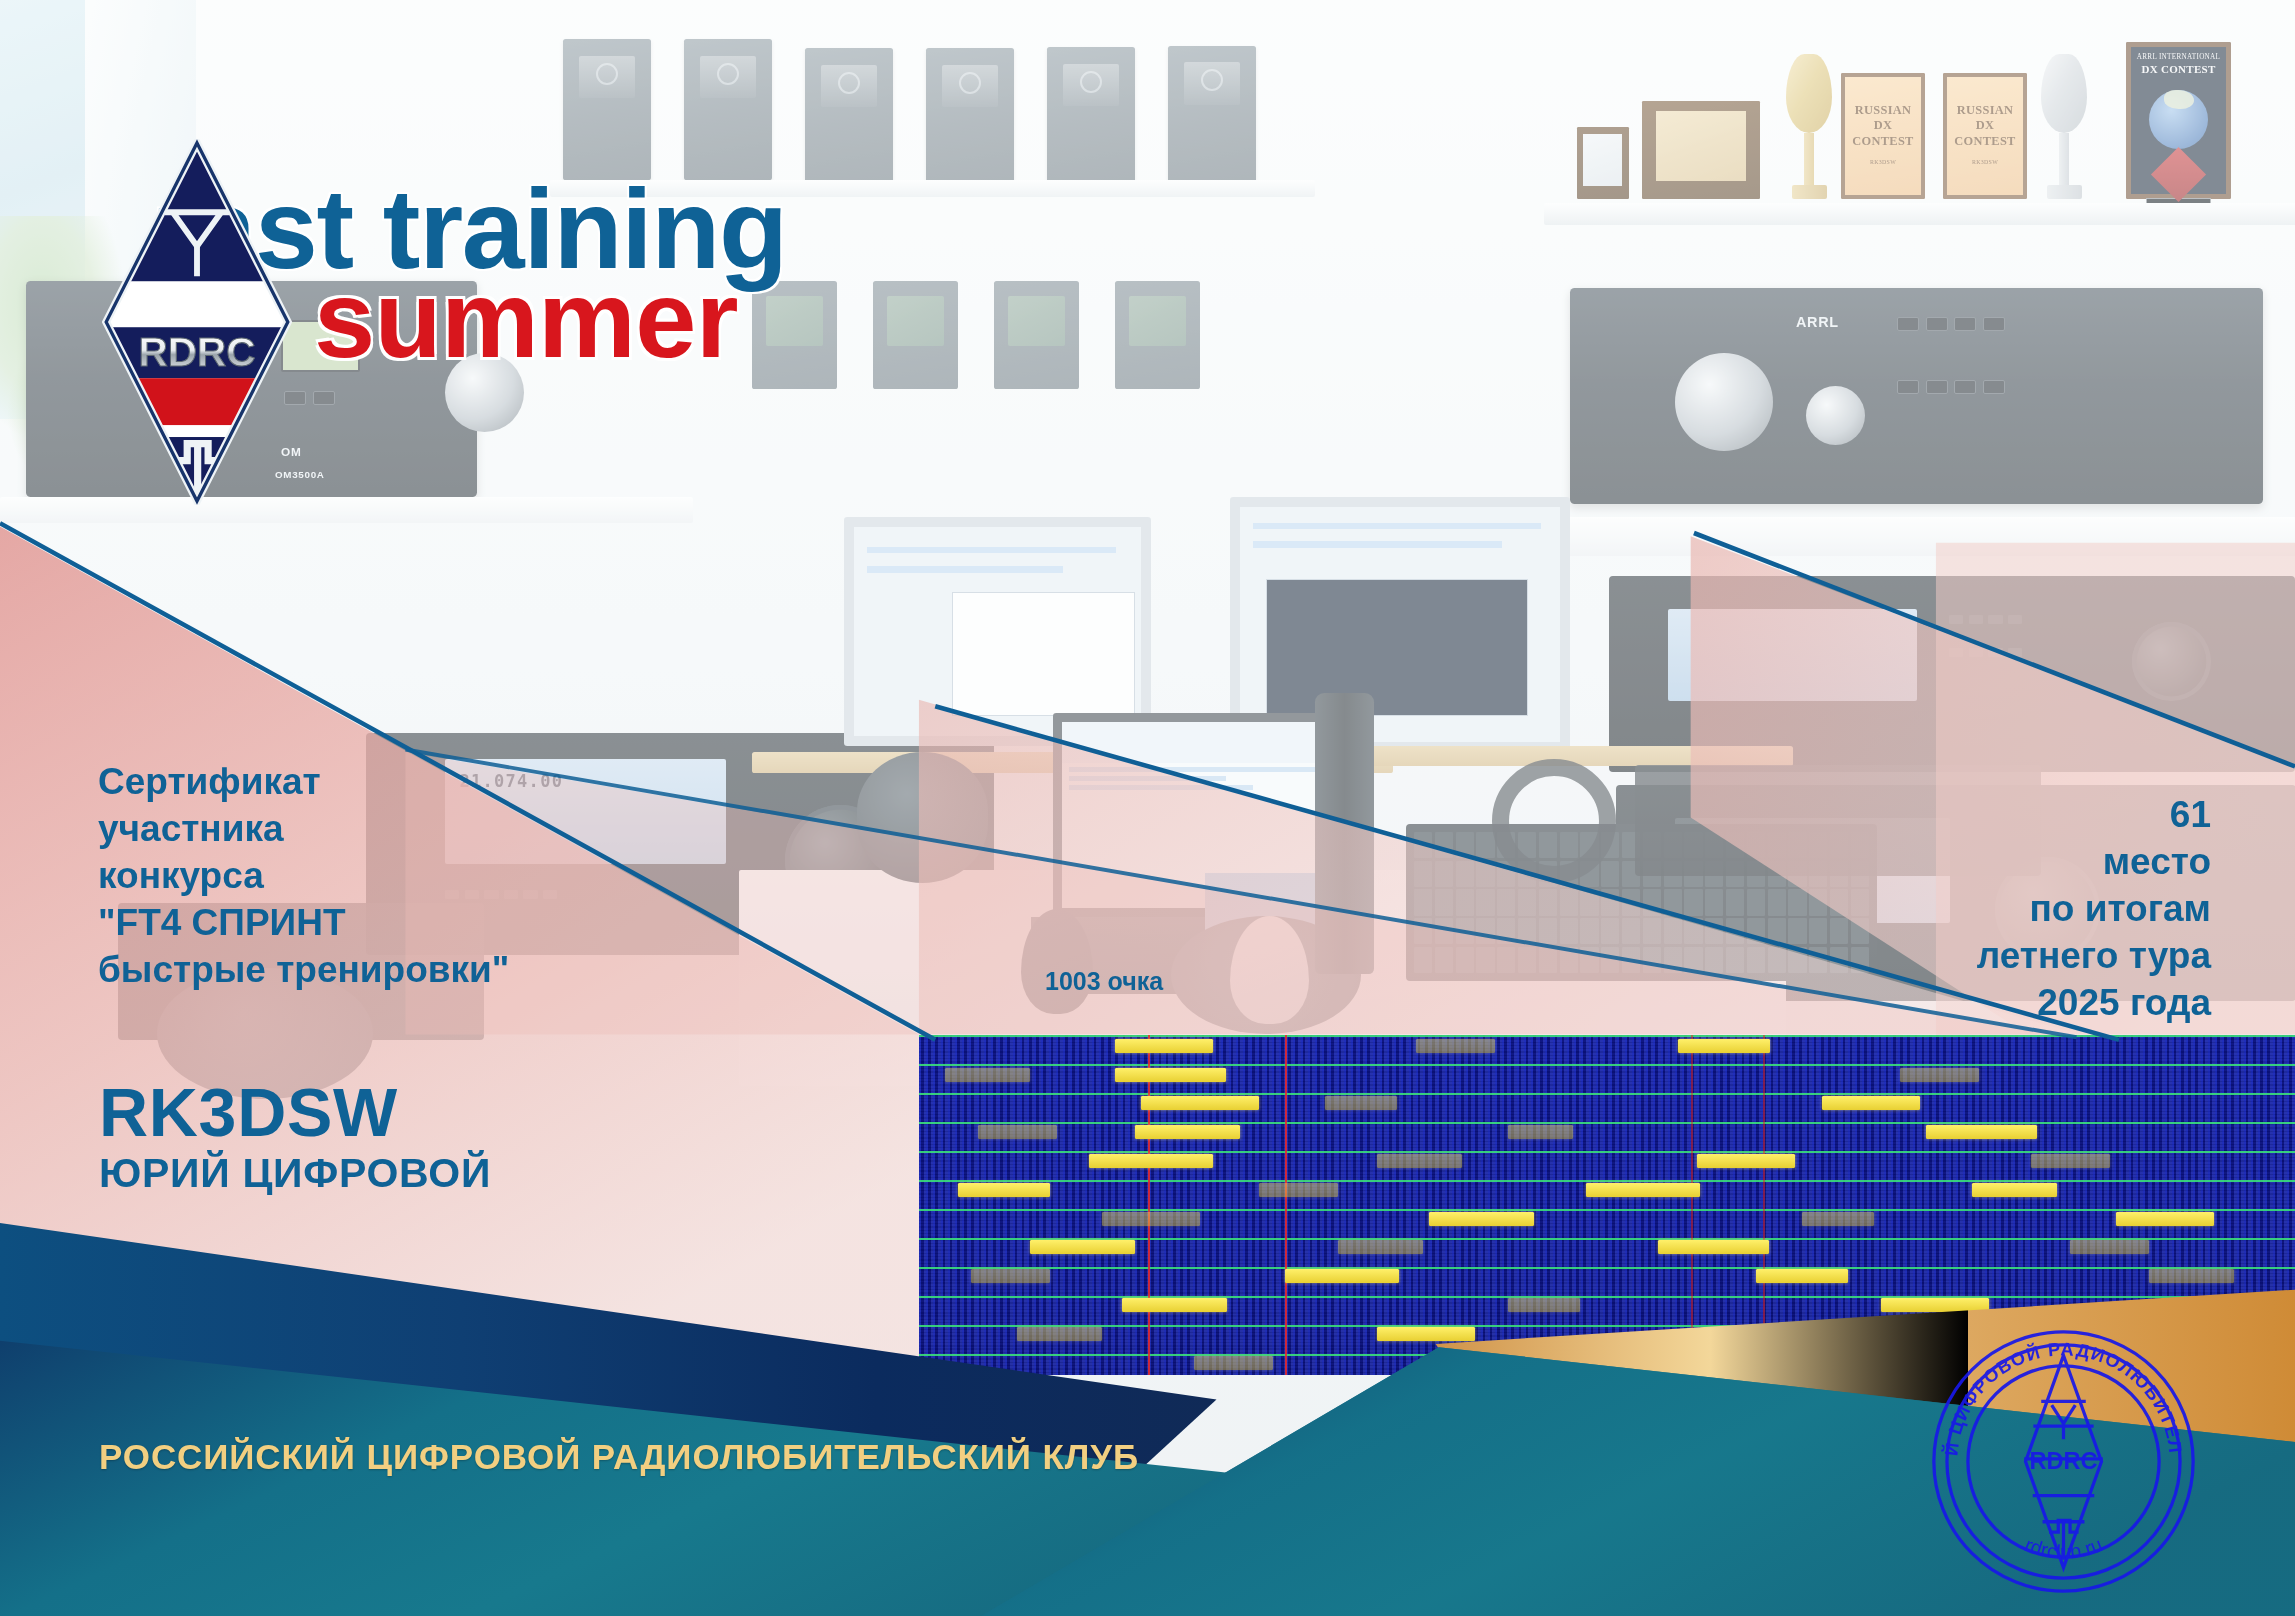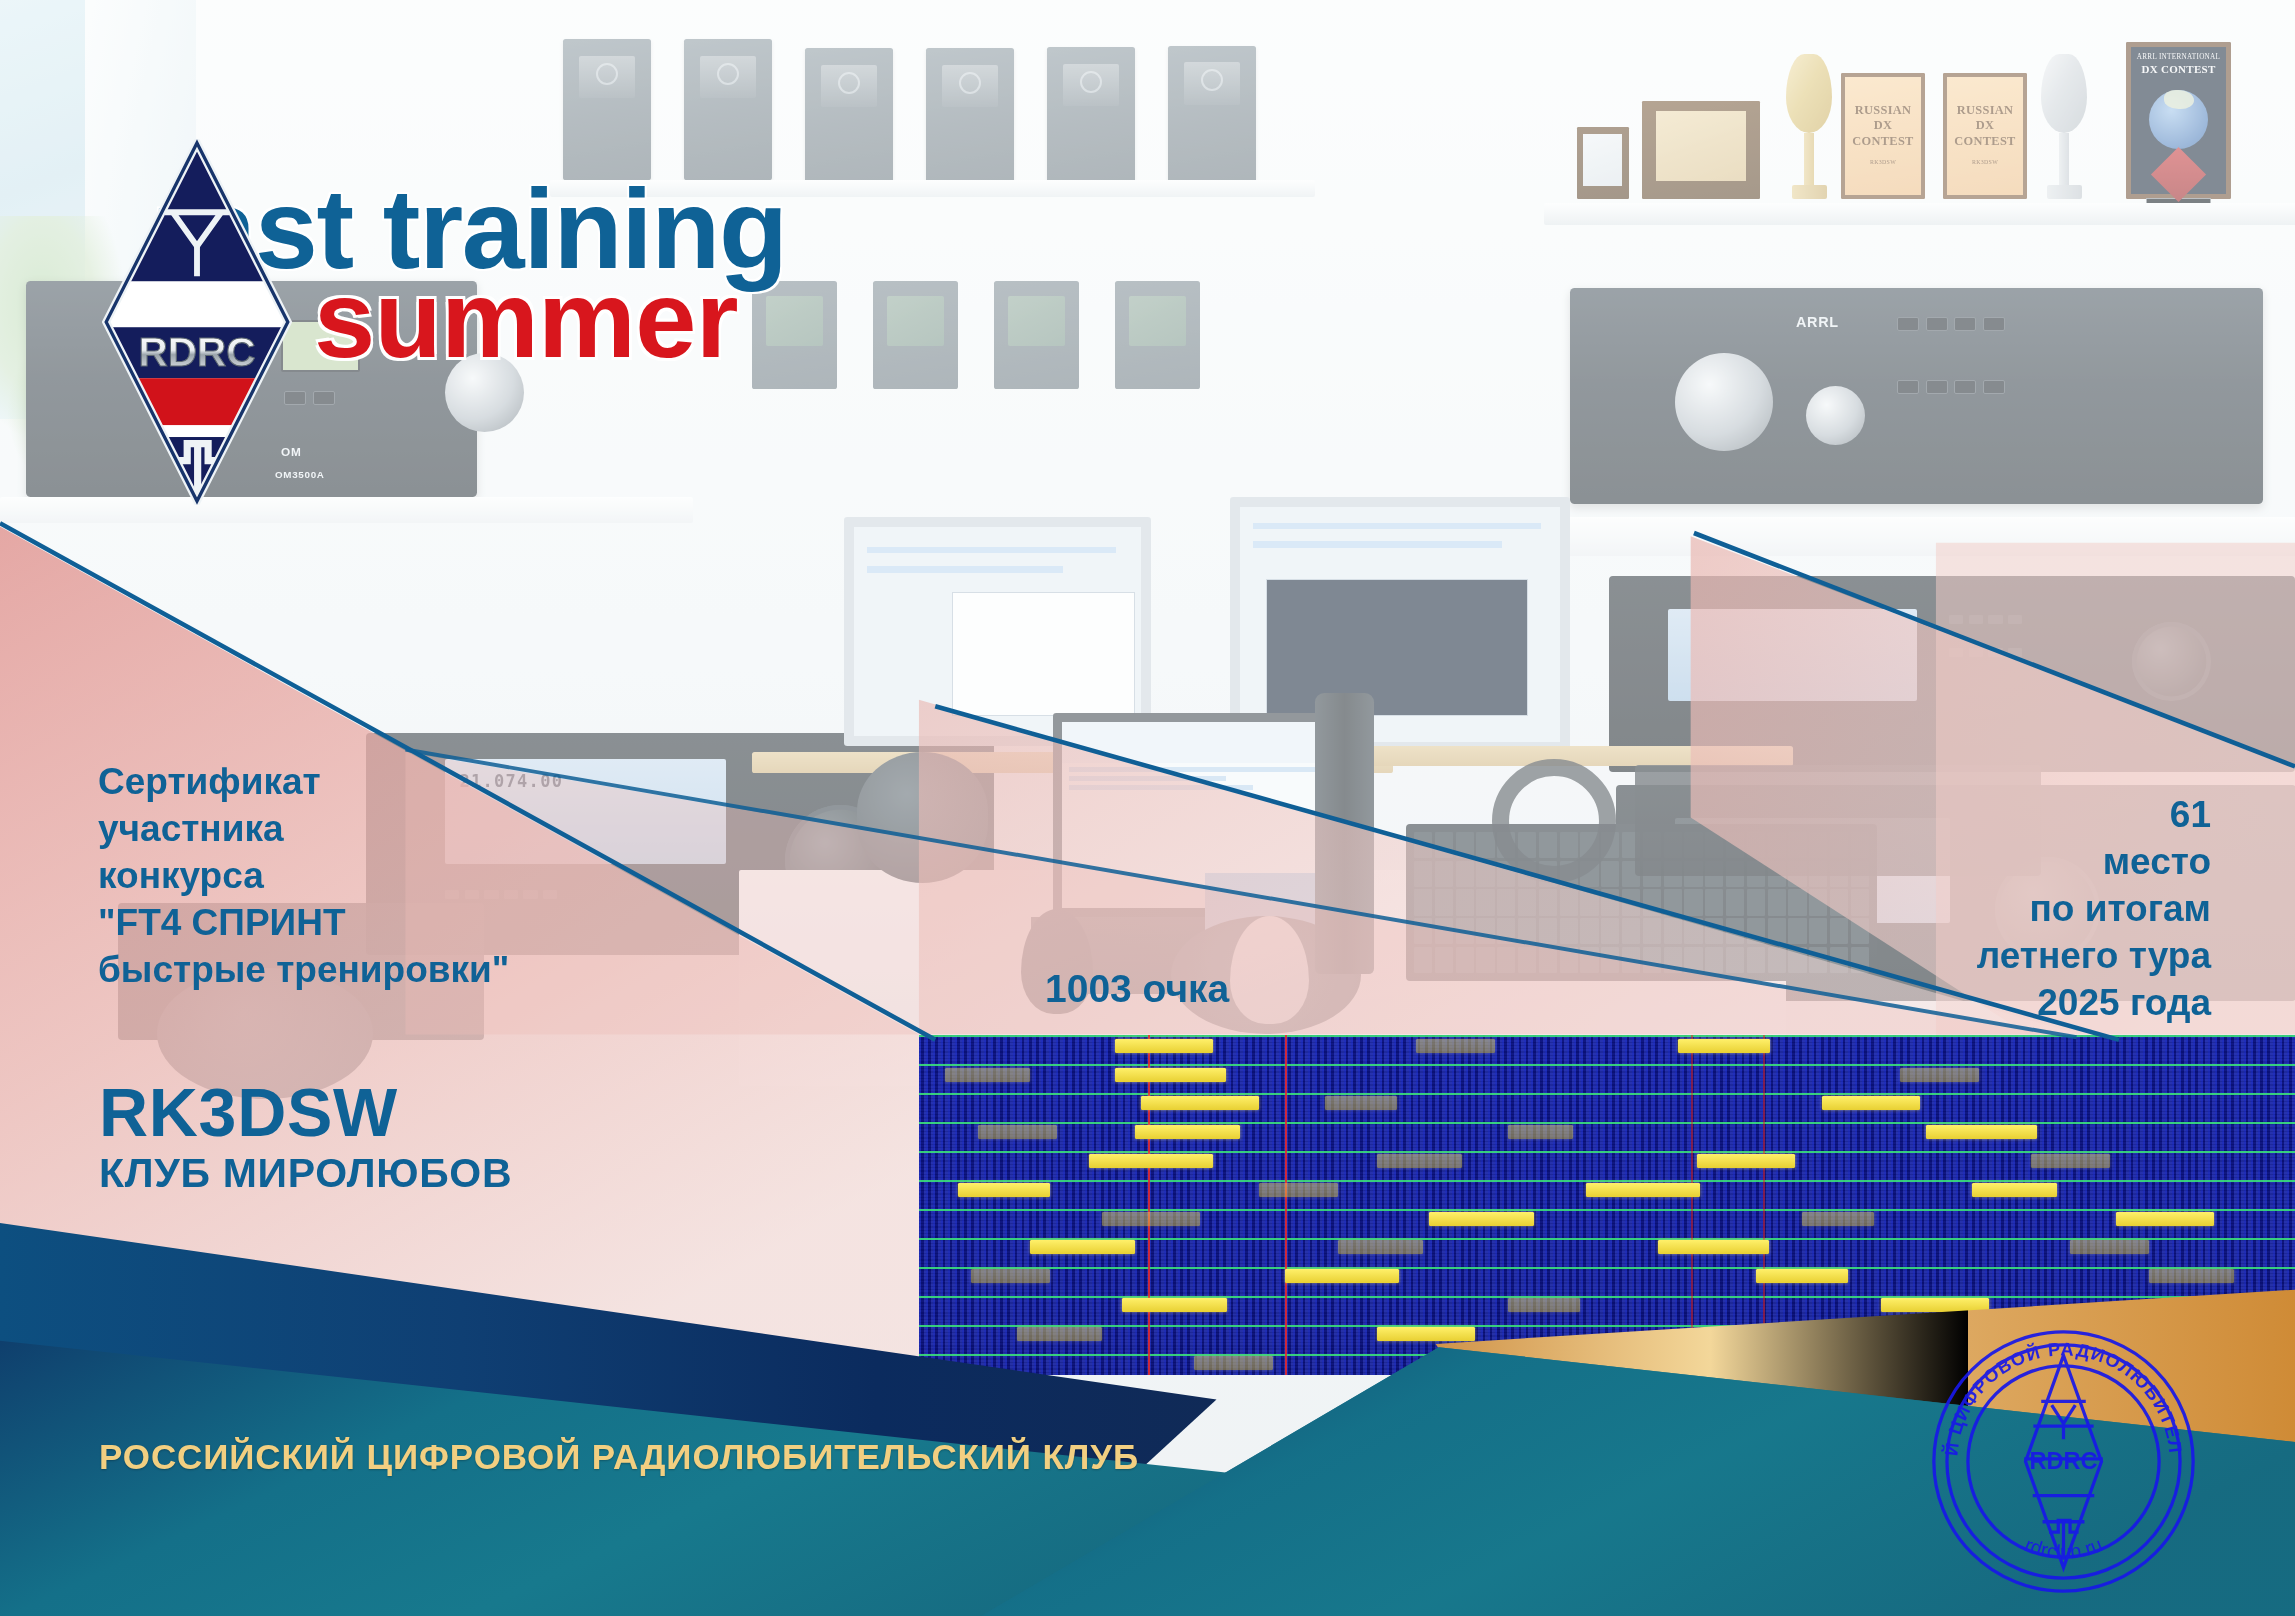--- a/index.html
+++ b/index.html
@@ -160,21 +160,21 @@
      text-shadow:0 0 2px #fff,2px 2px 0 #fff,-2px -2px 0 #fff,2px -2px 0 #fff,-2px 2px 0 #fff;}
   .t-summer{left:314px;top:255px;font-size:110px;font-weight:900;font-stretch:condensed;
      color:#d8161d;letter-spacing:-0.7px;
      text-shadow:0 0 2.6px #fff,2.6px 2.6px 0 #fff,-2.6px -2.6px 0 #fff,2.6px -2.6px 0 #fff,-2.6px 2.6px 0 #fff;}
 
   .leftblock{position:absolute;z-index:40;left:98px;top:759px;
      color:#0f6296;font-size:37px;font-weight:700;line-height:1.27;}
   .rightblock{position:absolute;z-index:40;right:84px;top:792px;text-align:right;
      color:#0f6296;font-size:37px;font-weight:700;line-height:1.27;}
   .points{position:absolute;z-index:40;left:1045px;top:967px;
-     color:#0f6296;font-size:39px;font-weight:700;}
+     color:#0f6296;font-size:25px;font-weight:700;}
   .call{position:absolute;z-index:40;left:99px;top:1073px;
      color:#0f6296;font-size:68px;font-weight:700;letter-spacing:0.7px;}
   .opname{position:absolute;z-index:40;left:99px;top:1150px;
      color:#0f6296;font-size:41px;font-weight:700;letter-spacing:0.7px;}
 
   .clubname{position:absolute;z-index:40;left:99px;top:1433px;color:#f2cf81;
      font-size:35px;font-weight:700;letter-spacing:0.9px;line-height:1.38;
      font-stretch:condensed;text-shadow:0 1.3px 2px rgba(0,0,0,.25);}
 
   
@@ -680,20 +680,20 @@
   <div class="rightblock">
     <div>61</div>
     <div>место</div>
     <div>по итогам</div>
     <div>летнего тура</div>
     <div>2025 года</div>
   </div>
 
   <div class="points">1003 очка</div>
   <div class="call">RK3DSW</div>
-  <div class="opname">КЛУБ МИРОЛЮБОВ</div>
+  <div class="opname">ЮРИЙ ЦИФРОВОЙ</div>
 
   <div class="clubname">
     <div>РОССИЙСКИЙ ЦИФРОВОЙ РАДИОЛЮБИТЕЛЬСКИЙ КЛУБ</div>
   </div>
 
 </div>
 
 
 </body></html>

